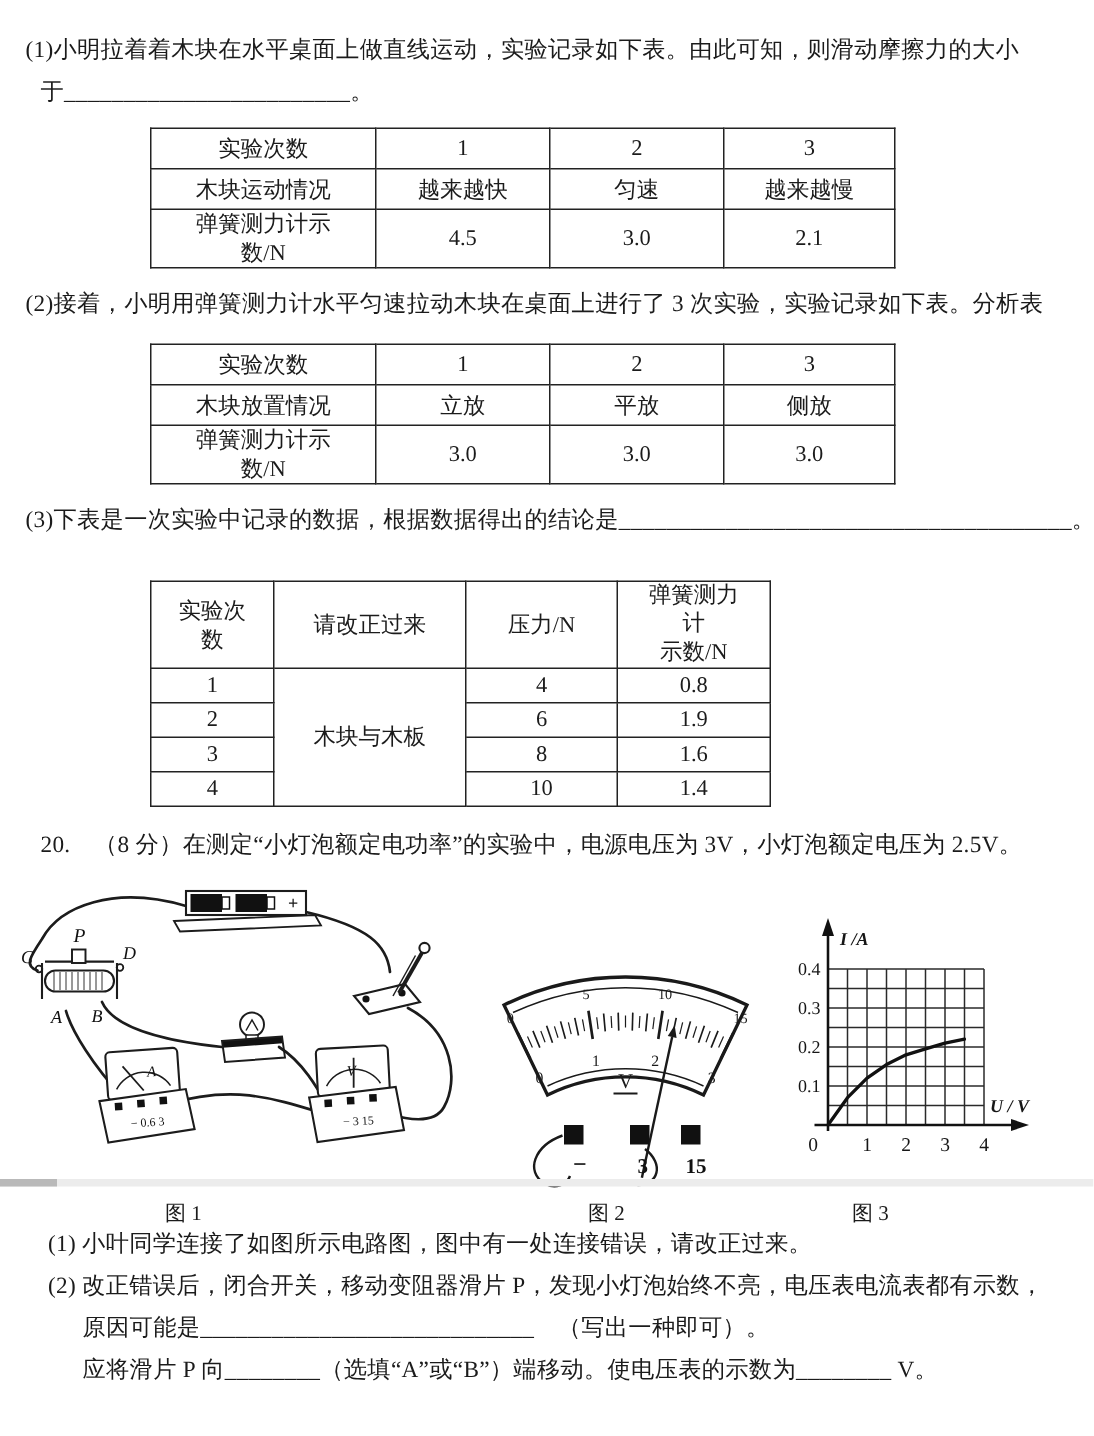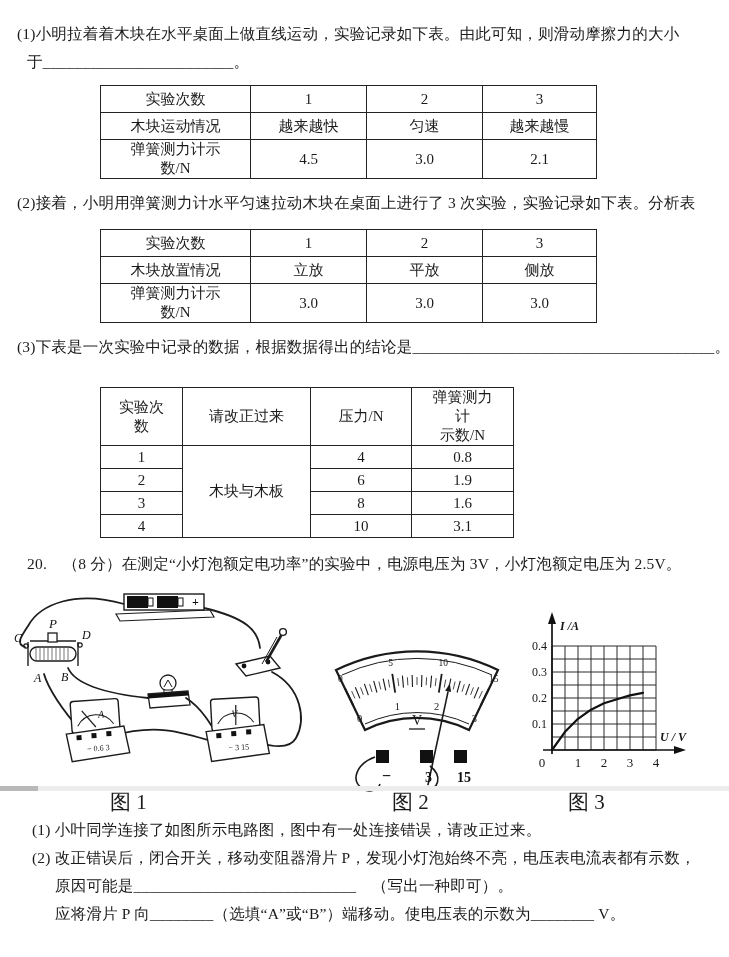--- a/index.html
+++ b/index.html
@@ -14,21 +14,21 @@
   .tbl{border-collapse:collapse;table-layout:fixed;text-align:center;font-size:15px;color:#1b1b1b}
   .tbl td{border:1.4px solid #222;padding:0 16px;vertical-align:middle}
   .tbl-a{margin:9px 0 10px 100px;width:496px}
   .tbl-a td{height:27px}
   .tbl-c{margin:26px 0 12px 100px;width:413px}
   .tbl-c td{height:23px}
   .tbl-c tr.hrow td{height:46px}
   .pre{white-space:pre-line;line-height:19px}
   .figs{position:relative;height:232px;margin-top:6px}
   .figs svg{position:absolute}
-  .cap{position:absolute;top:204px;font-size:21px}
+  .cap{position:absolute;top:216px;font-size:14px}
   .bottombar{position:absolute;left:0;bottom:0;width:729px;height:5px;background:#ececec}
   .bottombar .nub{position:absolute;left:0;bottom:0;width:38px;height:5px;background:#b9b9b9}
   text{font-family:"Liberation Serif","DejaVu Serif",serif}
   .it{font-style:italic}
 </style>
 </head>
 <body>
 
 <div class="page">
 
@@ -124,21 +124,21 @@
         <td>1.9</td>
       </tr>
       <tr>
         <td>3</td>
         <td>8</td>
         <td>1.6</td>
       </tr>
       <tr>
         <td>4</td>
         <td>10</td>
-        <td>3.1</td>
+        <td>1.4</td>
       </tr>
     </tbody>
   </table>
 
   <p class="ln i2" style="margin-top:2px">20.　（8 分）在测定“小灯泡额定电功率”的实验中，电源电压为 3V，小灯泡额定电压为 2.5V。</p>
 
   <div class="figs">
 
     <svg style="left:6px;top:0" width="315" height="200" viewBox="0 0 315 200">
       <g fill="none" stroke="#1c1c1c" stroke-width="1.8" stroke-linecap="round">

